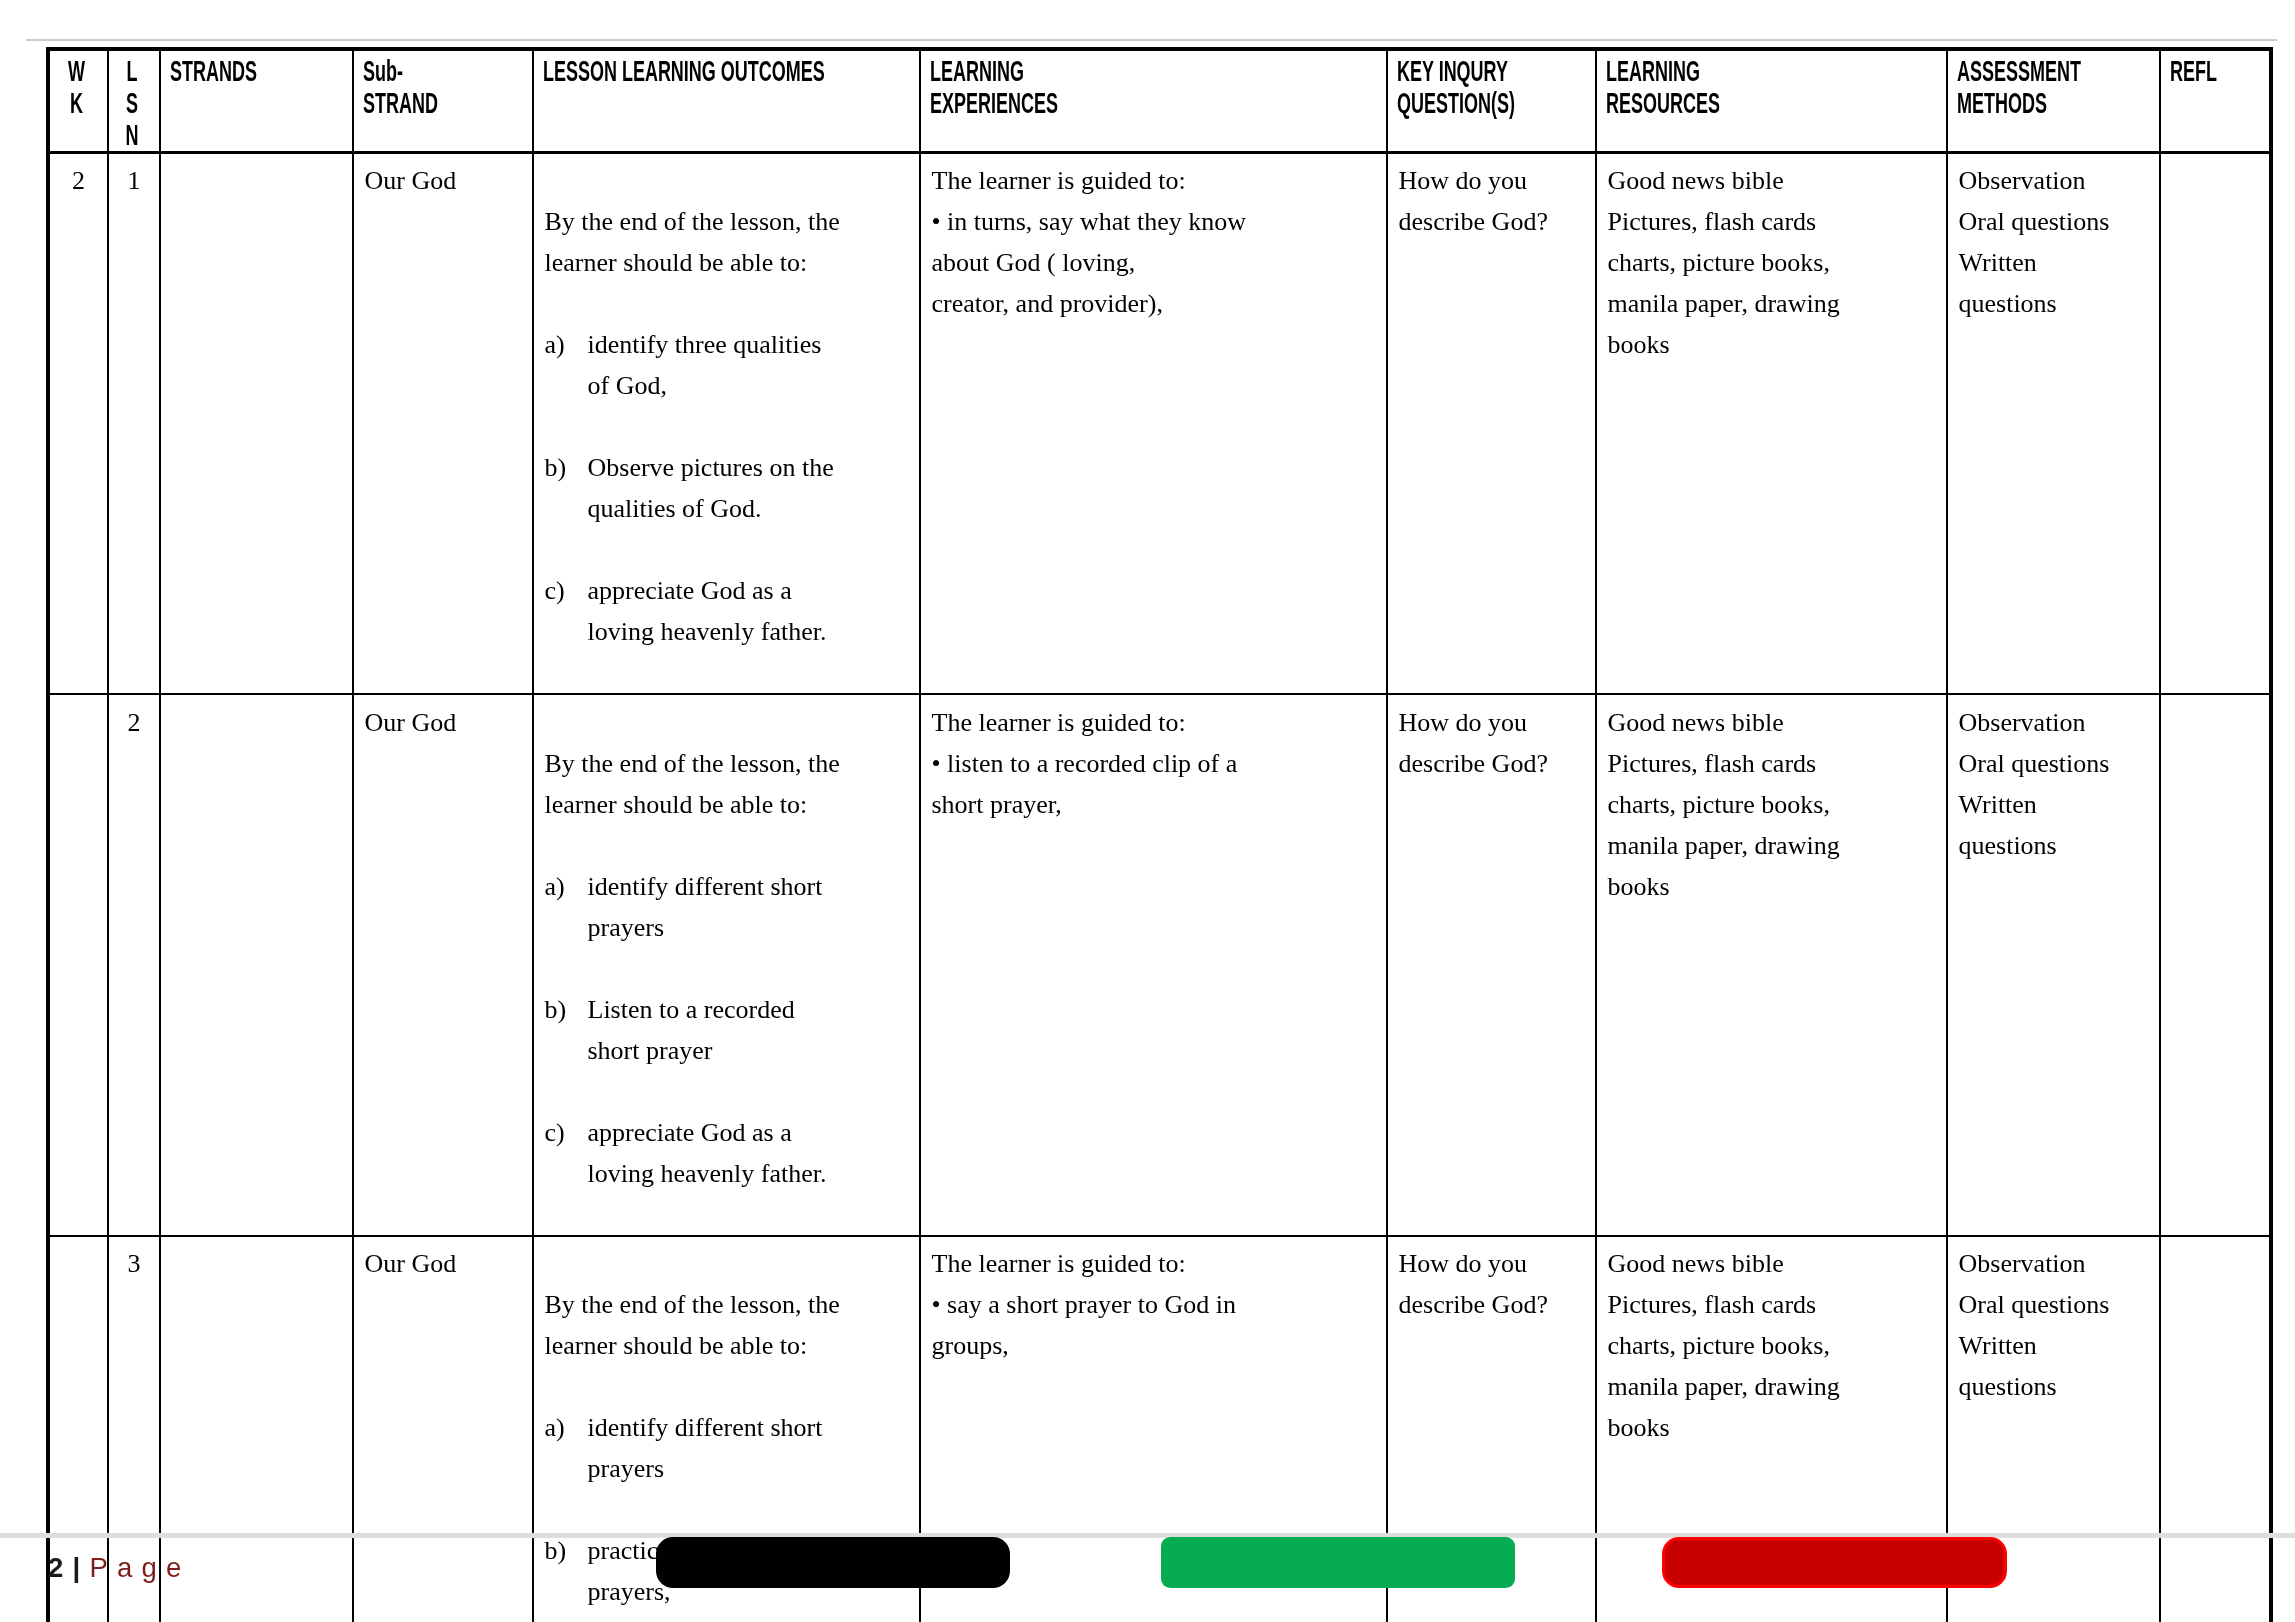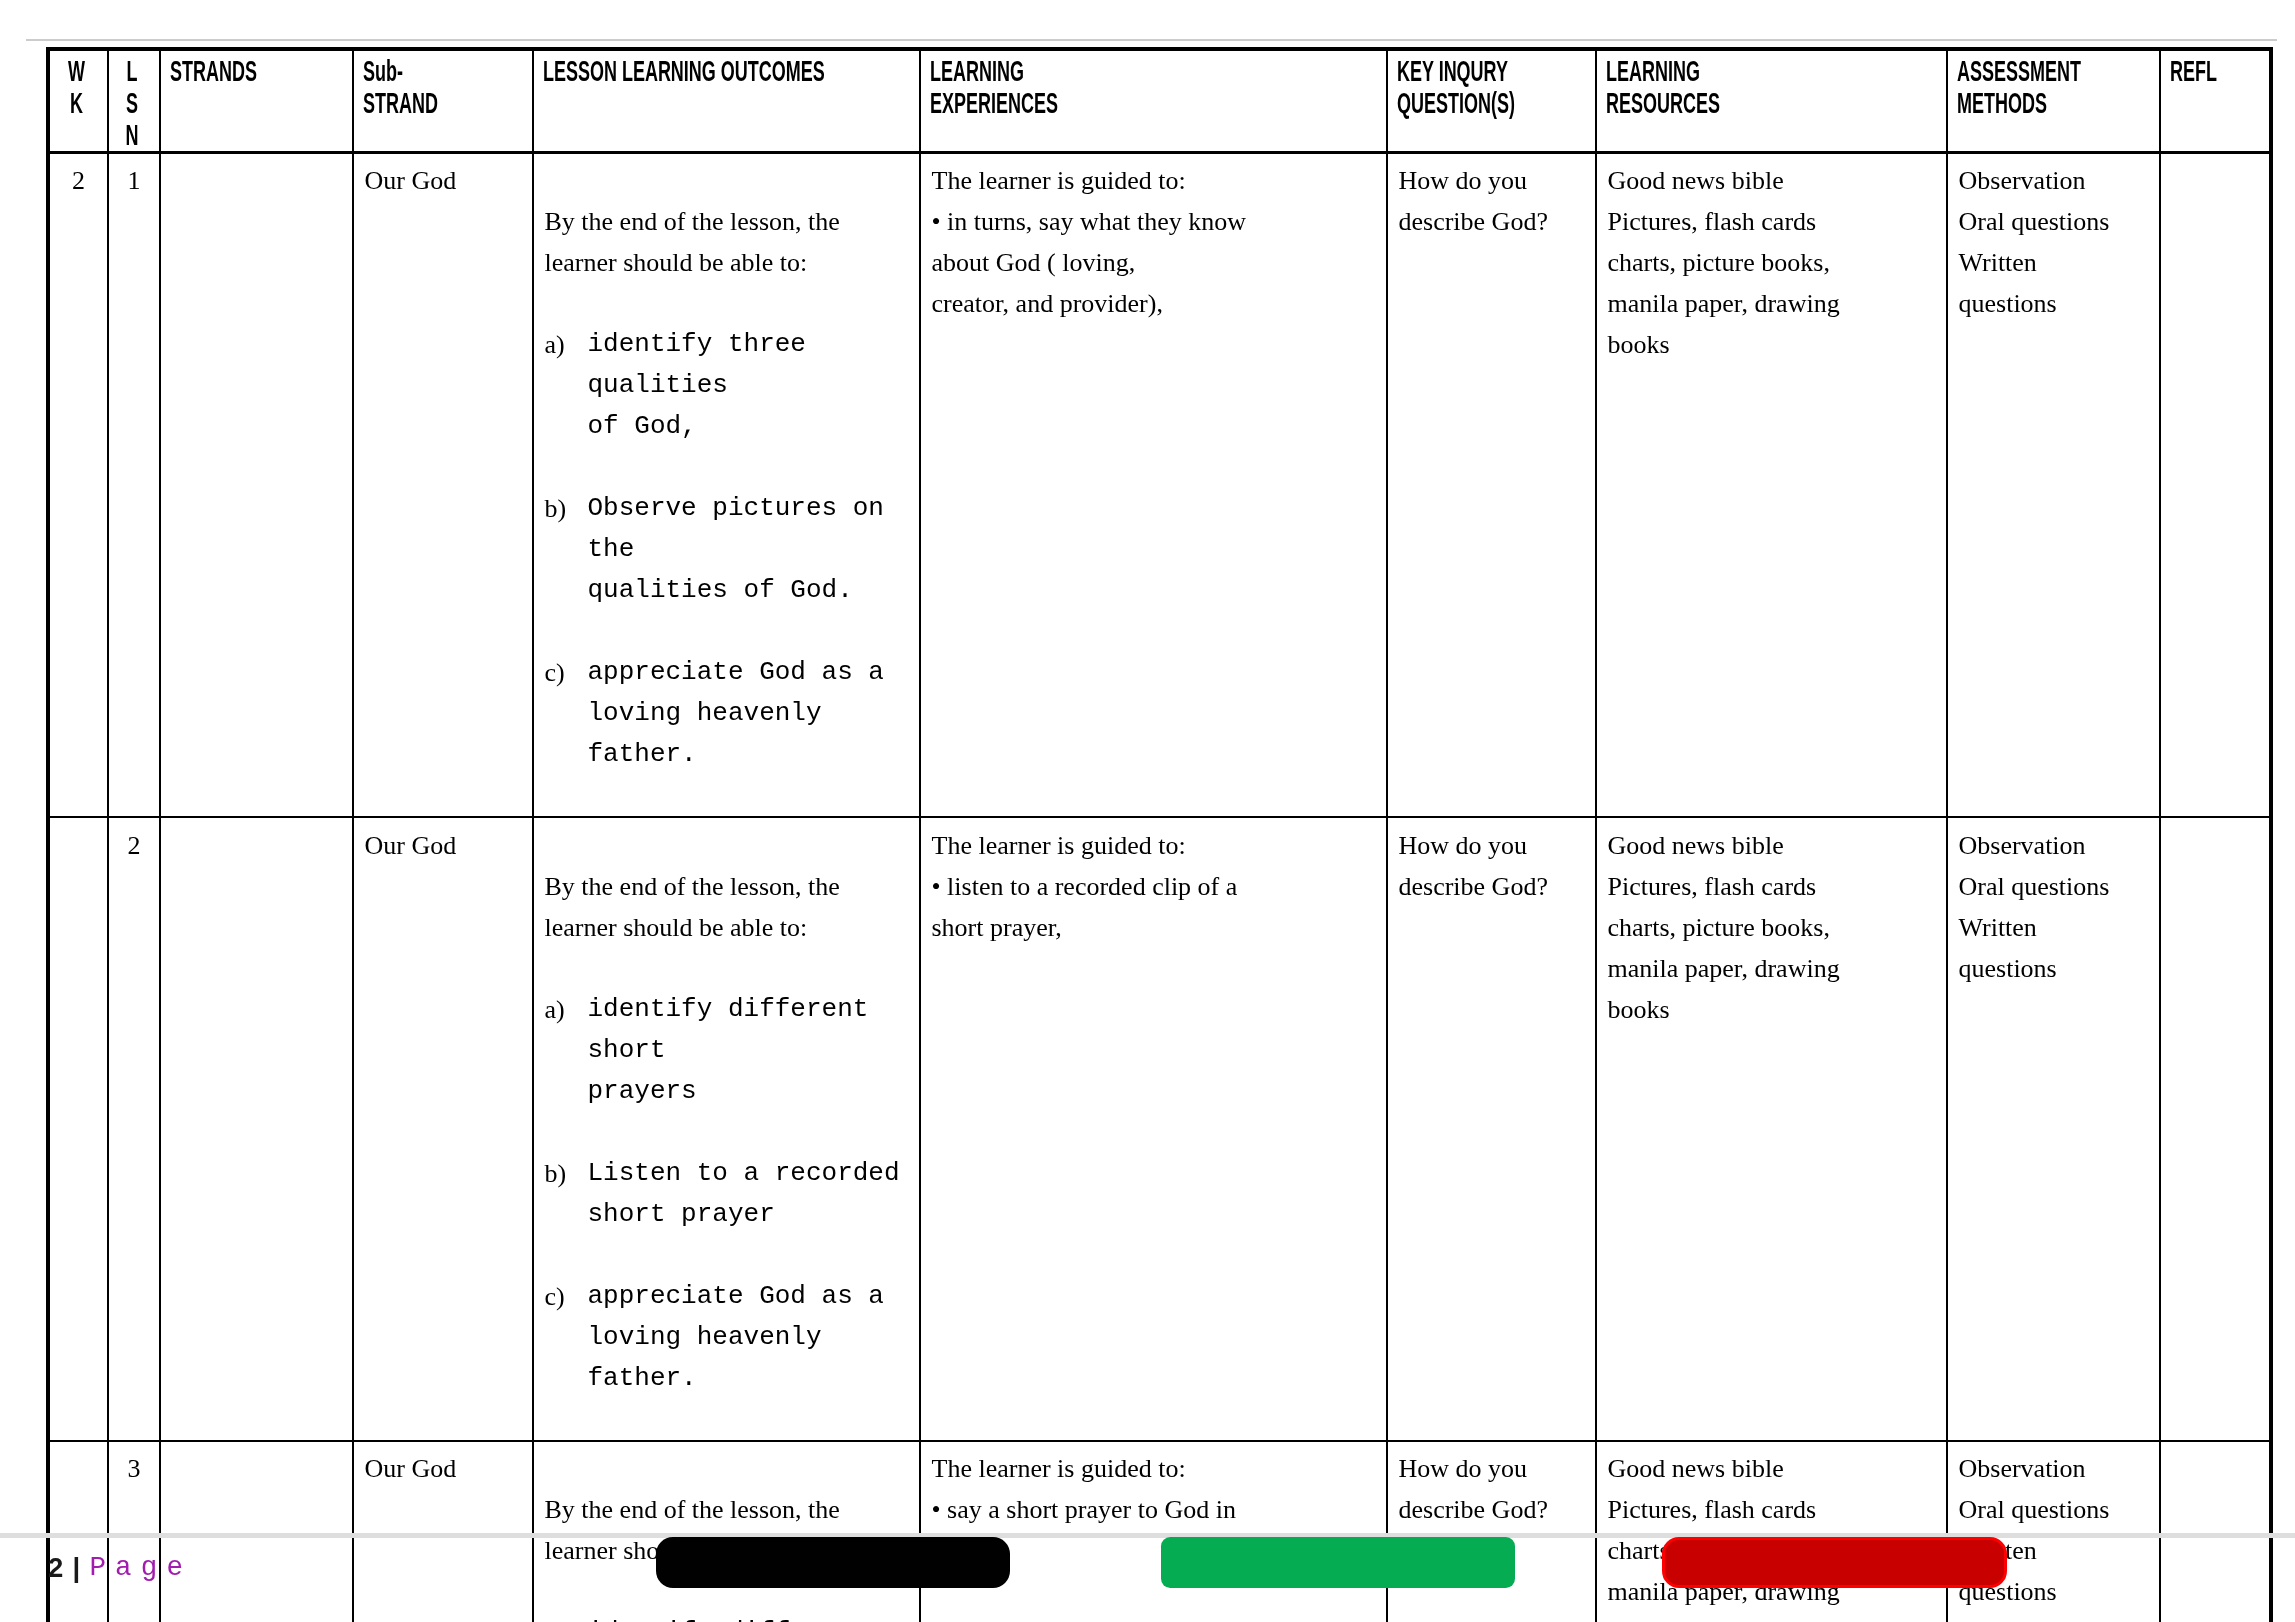--- a/index.html
+++ b/index.html
@@ -28,31 +28,31 @@
 
   .cell {
     padding:6.5px 7.9px 0 10.5px;
     font-size:26px; line-height:41px; color:#000;
     white-space:pre-line;
   }
   .num { text-align:center; padding-left:0; padding-right:0; }
 
   .oitem { display:flex; white-space:normal; }
   .omark { flex:0 0 43px; }
-  .otext { flex:1; white-space:pre-line;font-family:Liberation Mono, monospace; }
+  .otext { flex:1; white-space:pre-line; }
 
   .footrule { position:absolute; left:0; top:1533px; width:2295px; height:5.2px; background:#dedede; }
   .pagenum {
     position:absolute; left:48px; top:1548px; height:39px;
     font-family:"Liberation Sans", sans-serif; font-size:27.5px; line-height:39px; color:#000;
     display:flex; align-items:center;
   }
   .pagenum .n { font-weight:bold; color:#1a1a1a; }
   .pagenum .sep { margin:0 9.2px; font-weight:bold; color:#1a1a1a; }
-  .pagenum .lbl { letter-spacing:9.2px; color:#a21caf;font-family:Liberation Mono, monospace; }
+  .pagenum .lbl { letter-spacing:9.2px; color:#7f1d1d; }
 
   .btn { position:absolute; top:1537px; height:51px; box-sizing:border-box; }
   .btn-black { left:656px; width:354px; border-radius:17px; }
   .btn-green { left:1161px; width:354px; border-radius:9.2px; }
   .btn-red   { left:1662px; width:345px; border-radius:17px; border:3.9px solid #ff0000; }
 </style>
 </head>
 <body>
 
 <div class="page">

